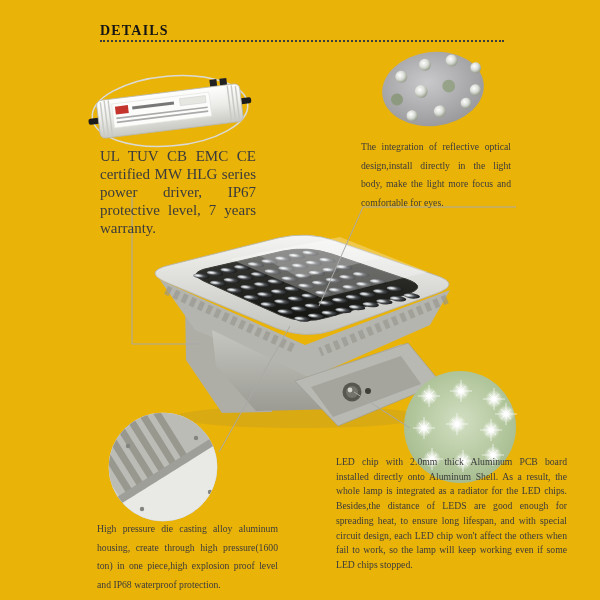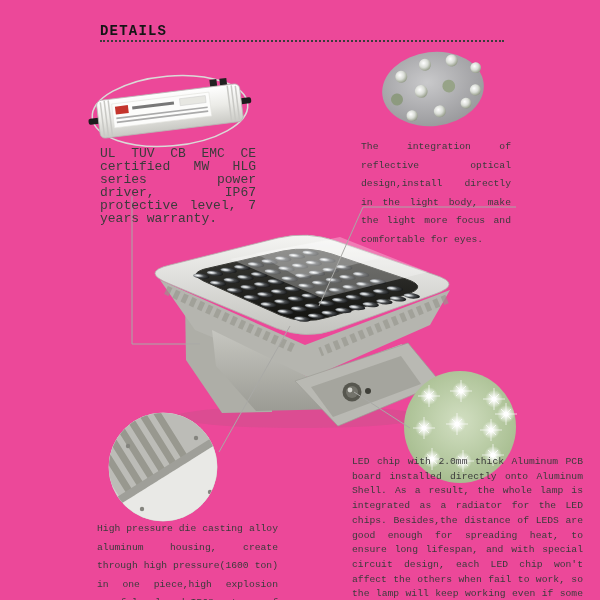--- a/index.html
+++ b/index.html
@@ -1,27 +1,27 @@
 <!DOCTYPE html>
 <html><head>
 <meta charset="utf-8">
 <style>
   html,body{margin:0;padding:0;background:#ffffff;}
-  .page{position:relative;width:600px;height:600px;background:#ec4899;overflow:hidden;
-        font-family:Liberation Mono, monospace;}
+  .page{position:relative;width:600px;height:600px;background:#eab308;overflow:hidden;
+        font-family:Liberation Serif, serif;}
   #scene{position:absolute;left:0;top:0;width:600px;height:600px;}
   .heading{position:absolute;left:100px;top:23px;font-size:14px;font-weight:bold;
            letter-spacing:1.2px;color:#151515;}
   .divider{position:absolute;left:100px;top:30px;width:404px;height:10px;
            border-bottom:2px dotted #3c3c3c;}
   .note{position:absolute;color:#3b3b3b;text-align:justify;}
-  .note-driver  {left:100px;top:147px;width:156px;font-size:13px;line-height:13px;}
+  .note-driver  {left:100px;top:147px;width:156px;font-size:15px;line-height:18px;}
   .note-optics  {left:361px;top:138px;width:150px;font-size:9.7px;line-height:18.5px;}
   .note-housing {left:97px; top:520px;width:181px;font-size:9.7px;line-height:18.6px;}
-  .note-ledchip {left:352px;top:455px;width:231px;font-size:9.7px;line-height:14.7px;}
+  .note-ledchip {left:336px;top:455px;width:231px;font-size:9.7px;line-height:14.7px;}
 </style>
 </head>
 <body>
 
 <div class="page">
 
   <svg id="scene" viewBox="0 0 600 600">
     <defs>
       <linearGradient id="rimG" x1="0" y1="0" x2="0" y2="1">
         <stop offset="0" stop-color="#f4f4f2"></stop>

